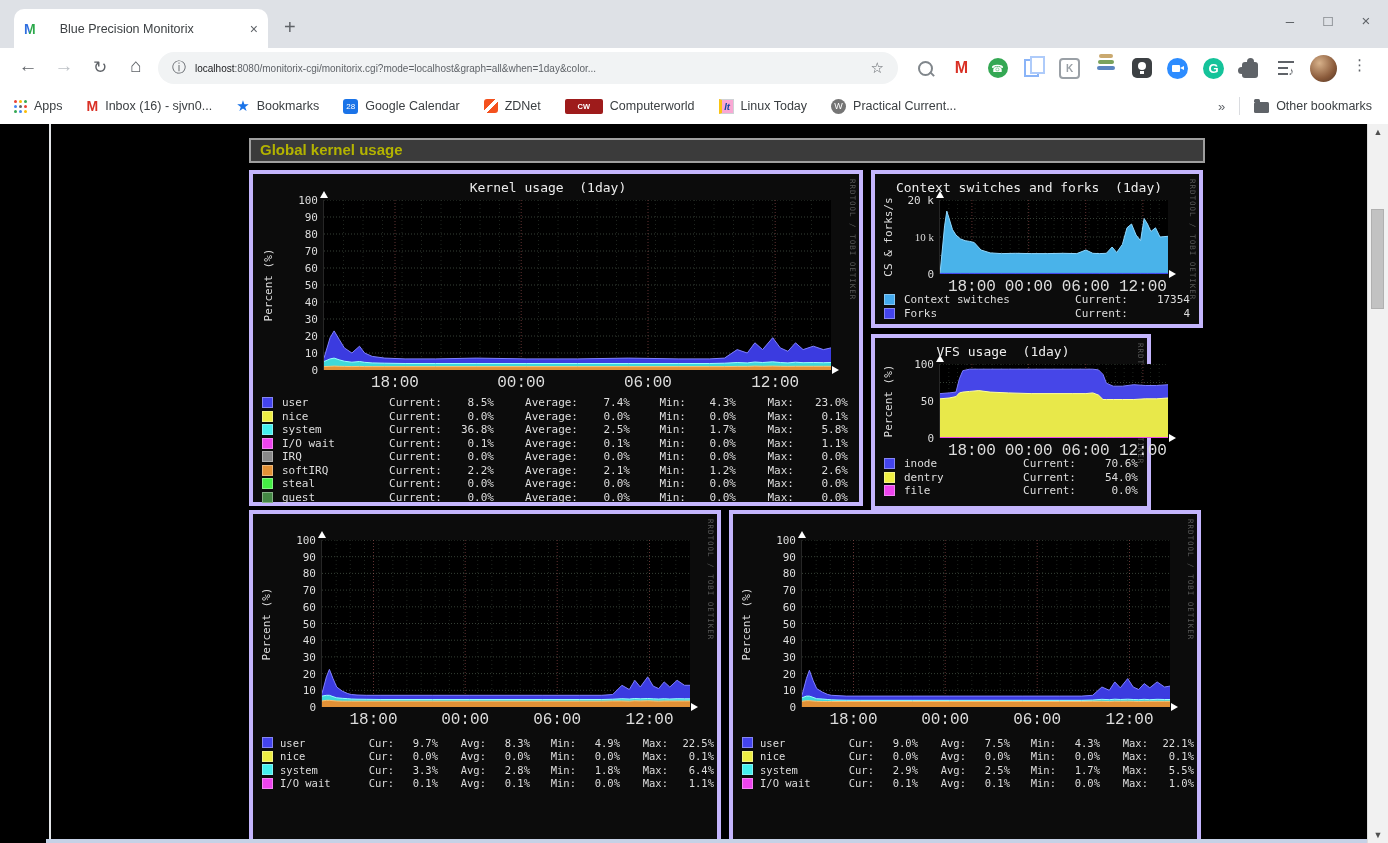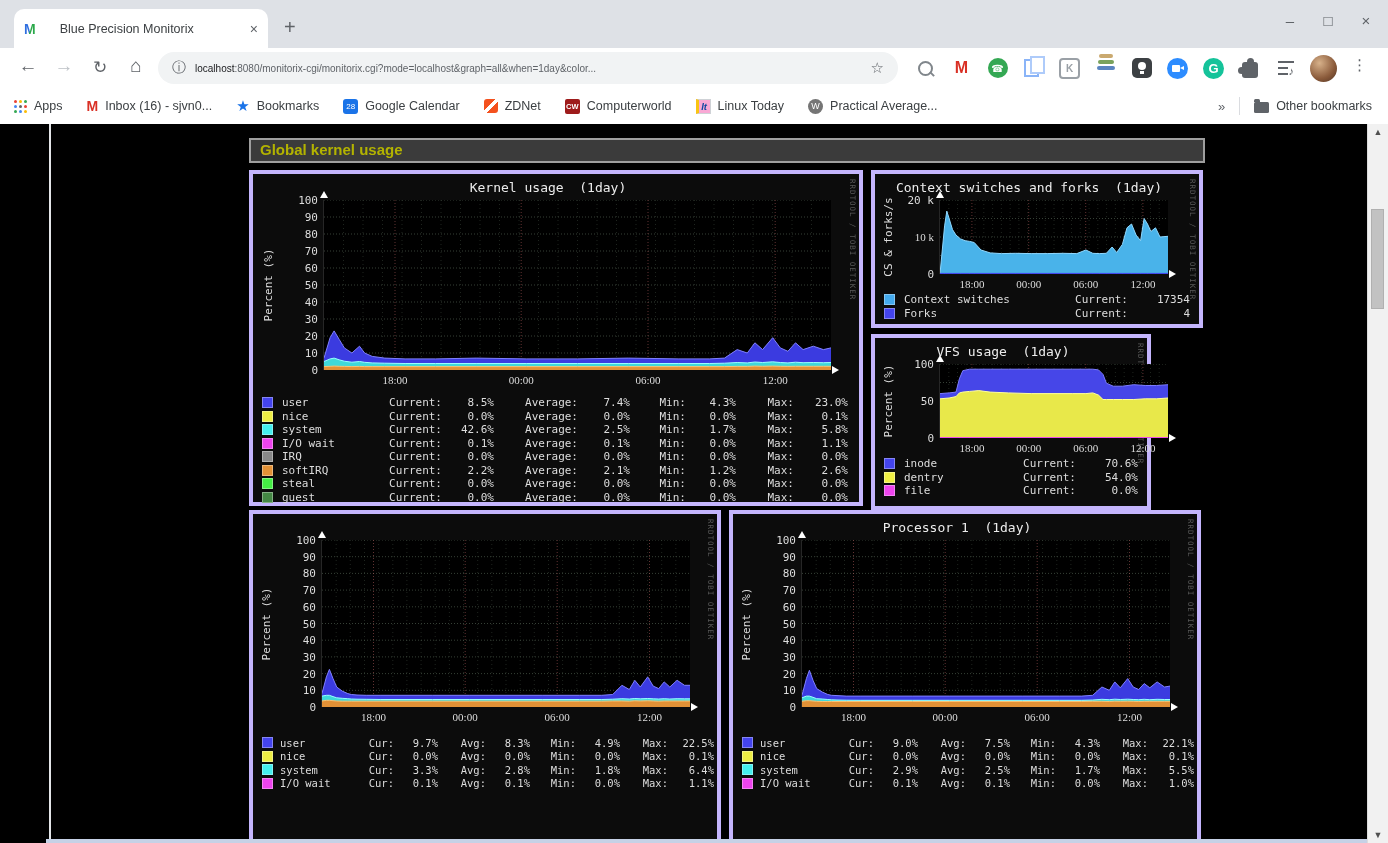--- a/index.html
+++ b/index.html
@@ -61,21 +61,21 @@
   .bm{display:flex;align-items:center;gap:7px;margin-right:24px;font-size:12.5px;color:#3c4043;white-space:nowrap;}
   .bm-apps{width:13px;height:13px;display:grid;grid-template-columns:repeat(3,3px);grid-template-rows:repeat(3,3px);gap:2px;}
   .bm-apps i{background:#5f6368;border-radius:50%;}
   .bm-apps i:nth-child(1){background:#ea4335}.bm-apps i:nth-child(2){background:#fbbc04}.bm-apps i:nth-child(3){background:#34a853}
   .bm-apps i:nth-child(4){background:#4285f4}.bm-apps i:nth-child(6){background:#ea4335}
   .bm-apps i:nth-child(7){background:#34a853}.bm-apps i:nth-child(8){background:#4285f4}.bm-apps i:nth-child(9){background:#fbbc04}
   .bm-gm{color:#d93025;font-weight:bold;font-size:14px;}
   .bm-star{color:#1a73e8;font-size:15px;}
   .bm-cal{width:15px;height:15px;background:#1a73e8;border-radius:3px;color:#fff;font-size:8px;display:flex;align-items:center;justify-content:center;}
   .bm-zd{width:14px;height:14px;background:linear-gradient(135deg,#f4511e 40%,#fff 42%,#fff 58%,#f4511e 60%);background-color:#f4511e;border-radius:3px;}
-  .bm-cw{width:15px;height:15px;background:#9e1b1b;border-radius:2px;color:#fff;font-size:7.5px;font-weight:bold;display:flex;align-items:center;justify-content:center;}
+  .bm-cw{width:38px;height:15px;background:#9e1b1b;border-radius:2px;color:#fff;font-size:7.5px;font-weight:bold;display:flex;align-items:center;justify-content:center;}
   .bm-lt{width:15px;height:15px;background:#f9a8d4;border:1px solid #cfd2d6;box-sizing:border-box;color:#0d47a1;font-weight:bold;font-style:italic;font-size:9.5px;display:flex;align-items:center;justify-content:center;border-left:3px solid #f9c412;}
   .bm-wp{width:15px;height:15px;background:#757575;border-radius:50%;color:#fff;font-size:9px;display:flex;align-items:center;justify-content:center;}
   .bm-more{margin-left:auto;color:#5f6368;font-size:13px;margin-right:14px;}
   .bm-sep{width:1px;height:18px;background:#dadce0;margin-right:14px;}
   .bm-folder{width:15px;height:11px;background:#5f6368;border-radius:1.5px;position:relative;margin-top:2px;}
   .bm-folder::before{content:"";position:absolute;left:0;top:-3px;width:6px;height:3px;background:#5f6368;border-radius:1.5px 1.5px 0 0;}
   .bm-other{margin-right:16px;}
 
   
   .content{position:absolute;left:8px;top:124px;width:1368px;height:719px;background:#000;overflow:hidden;margin-left:38px;}
@@ -98,21 +98,21 @@
   .p-cs .plot{left:64px;top:26px;width:228px;height:74px;}
   .p-vfs .plot{left:64px;top:26px;width:228px;height:74px;}
   .p-proc .plot{left:68px;top:26px;width:368px;height:167px;}
   .plot svg{position:absolute;left:0;top:0;}
   .ylab{position:absolute;top:50%;writing-mode:vertical-rl;transform:translateY(-50%) rotate(180deg);font-family:"DejaVu Sans Mono",monospace;font-size:11px;color:#ddd;white-space:nowrap;}
   .p-big .ylab{left:-62px;}
   .p-cs .ylab{left:-58px;}
   .p-vfs .ylab{left:-58px;}
   .p-proc .ylab{left:-62px;}
   .ytick{position:absolute;right:calc(100% + 6px);font-family:"DejaVu Sans Mono",monospace;font-size:11px;color:#ddd;white-space:nowrap;}
-  .xtick{position:absolute;top:calc(100% + 4px);transform:translateX(-50%);font-family:Liberation Serif, serif;font-size:11px;color:#ddd;}
+  .xtick{position:absolute;top:calc(100% + 4px);transform:translateX(-50%);font-family:Liberation Mono, monospace;font-size:16px;color:#ddd;}
   .arr-up{position:absolute;left:-4px;top:-9px;width:0;height:0;border-left:4px solid transparent;border-right:4px solid transparent;border-bottom:7px solid #fff;}
   .arr-right{position:absolute;right:-8px;bottom:-3.5px;width:0;height:0;border-top:4px solid transparent;border-bottom:4px solid transparent;border-left:7px solid #fff;}
 
   .legend{position:absolute;left:9px;right:9px;}
   .p-big .legend{top:222px;}
   .p-cs .legend{top:119px;}
   .p-vfs .legend{top:119px;}
   .p-proc .legend{top:222px;}
   .legrow{display:grid;align-items:center;height:13.5px;font-family:"DejaVu Sans Mono",monospace;color:#ddd;}
   .lg4 .legrow{grid-template-columns:18px 88px 74px 52px 84px 52px 56px 50px 58px 54px;font-size:11px;}
@@ -232,21 +232,21 @@
     <span class="bm">
         <span class="bm-cw">CW</span>
         <span>Computerworld</span>
       </span>
     <span class="bm">
         <span class="bm-lt">lt</span>
         <span>Linux Today</span>
       </span>
     <span class="bm">
         <span class="bm-wp">W</span>
-        <span>Practical Average...</span>
+        <span>Practical Current...</span>
       </span>
     <span class="bm bm-more">»</span>
     <span class="bm-sep"></span>
     <span class="bm bm-other">
         <span class="bm-folder"></span>
         <span>Other bookmarks</span>
       </span>
   </div>
 
   <div class="content">
@@ -350,21 +350,21 @@
                 <span class="v">0.0%</span>
                 <span class="k">Min:</span>
                 <span class="v">0.0%</span>
                 <span class="k">Max:</span>
                 <span class="v">0.1%</span>
               </div>
               <div class="legrow">
                 <span class="sw" style="background: rgb(68, 238, 238);"></span>
                 <span class="nm">system</span>
                 <span class="k">Current:</span>
-                <span class="v">42.6%</span>
+                <span class="v">36.8%</span>
                 <span class="k">Average:</span>
                 <span class="v">2.5%</span>
                 <span class="k">Min:</span>
                 <span class="v">1.7%</span>
                 <span class="k">Max:</span>
                 <span class="v">5.8%</span>
               </div>
               <div class="legrow">
                 <span class="sw" style="background: rgb(238, 68, 238);"></span>
                 <span class="nm">I/O wait</span>
@@ -699,21 +699,20 @@
                 <span class="v">0.1%</span>
                 <span class="k">Min:</span>
                 <span class="v">0.0%</span>
                 <span class="k">Max:</span>
                 <span class="v">1.1%</span>
               </div>
             </div>
         </div>
 
         <div class="panel p-proc">
-          <div class="gtitle">Processor 1  (1day)</div>
           <div class="watermark">RRDTOOL / TOBI OETIKER</div>
           <div class="plot">
             <span class="ylab">Percent (%)</span>
             <span class="arr-up"></span>
             <span class="arr-right"></span>
           <svg xmlns="http://www.w3.org/2000/svg" width="368" height="167">
                 <line x1="0" y1="0.0" x2="368" y2="0.0" stroke="rgba(165,195,165,0.33)" stroke-width="1" stroke-dasharray="1 2"></line>
                 <line x1="0" y1="16.7" x2="368" y2="16.7" stroke="rgba(165,195,165,0.33)" stroke-width="1" stroke-dasharray="1 2"></line>
                 <line x1="0" y1="33.4" x2="368" y2="33.4" stroke="rgba(165,195,165,0.33)" stroke-width="1" stroke-dasharray="1 2"></line>
                 <line x1="0" y1="50.1" x2="368" y2="50.1" stroke="rgba(165,195,165,0.33)" stroke-width="1" stroke-dasharray="1 2"></line>

